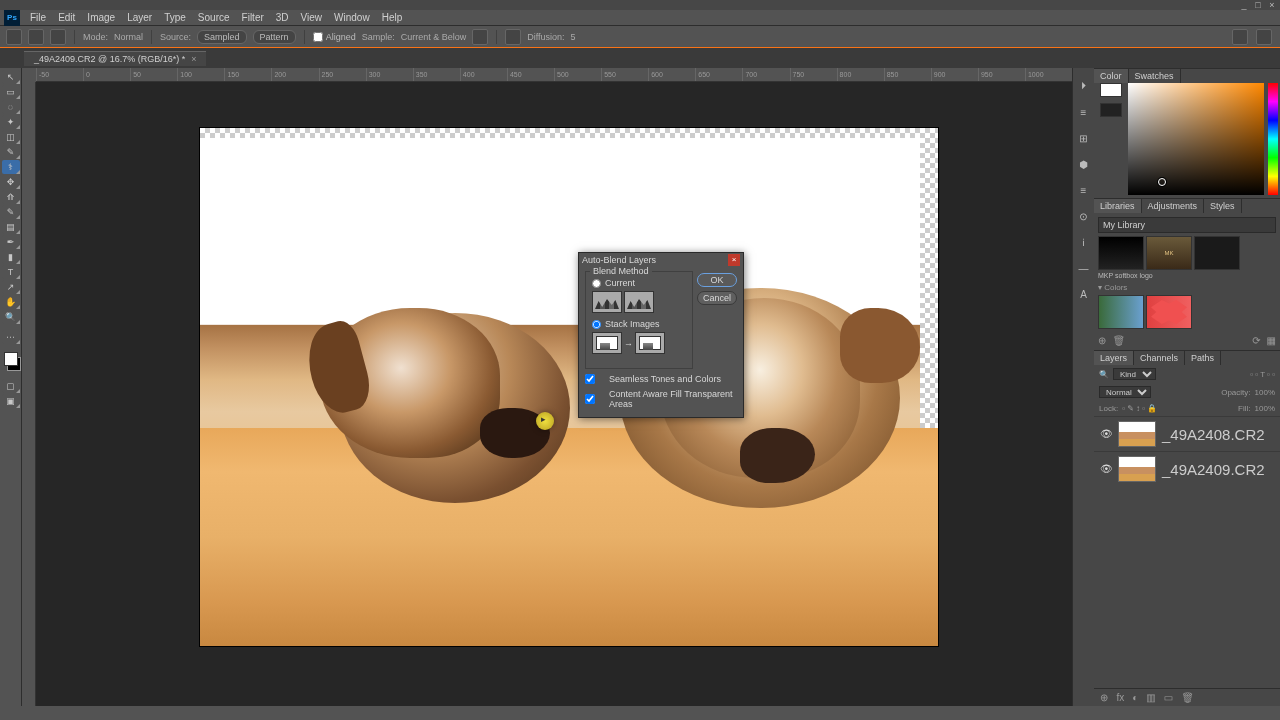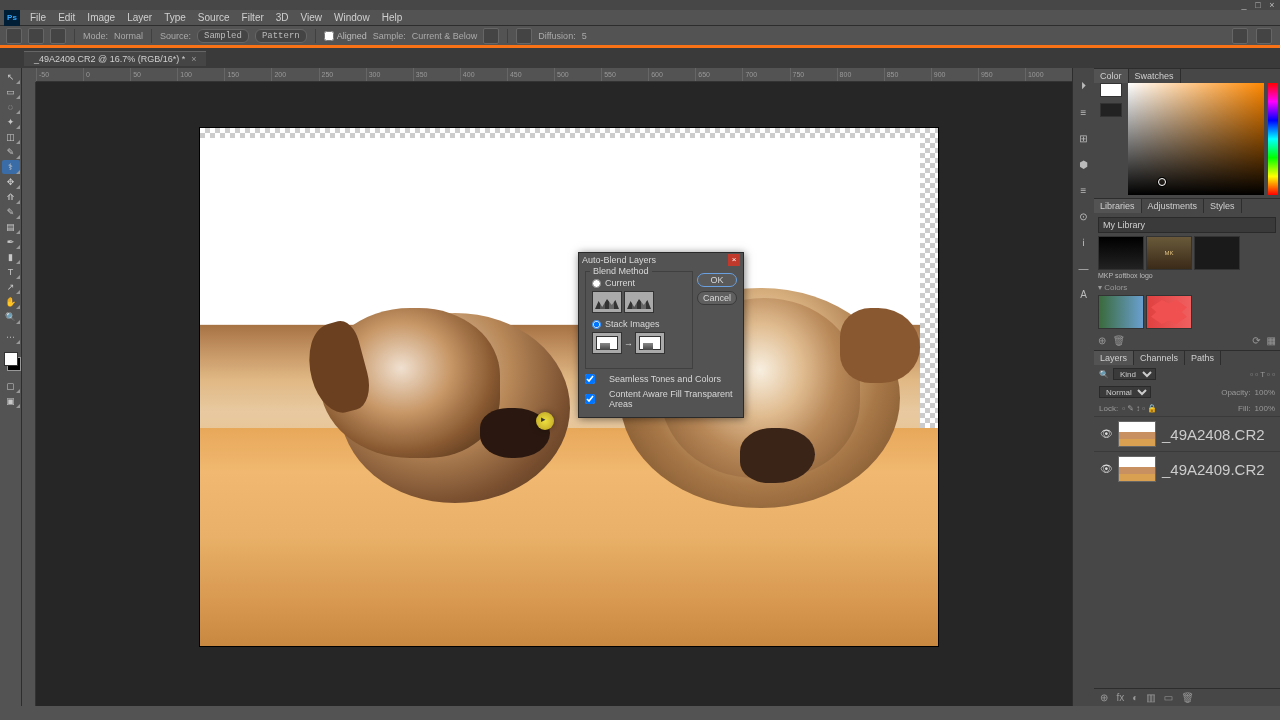--- a/index.html
+++ b/index.html
@@ -9,25 +9,25 @@
 .titlebar { height:10px; background:#474747; display:flex; justify-content:space-between; align-items:center; }
 .titlebar .right { display:flex; gap:2px; padding-right:2px; }
 .winbtn { width:12px; height:10px; background:#474747; color:#bbb; text-align:center; line-height:10px; font-size:9px; cursor:pointer; }
 
 
 .menubar { height:16px; background:#535353; display:flex; align-items:center; font-size:10px; color:#d0d0d0; border-bottom:1px solid #2d2d2d; }
 .menubar .ps { width:16px; height:16px; background:#001e36; color:#31a8ff; font-weight:bold; font-size:8px; text-align:center; line-height:16px; margin:0 4px; }
 .menubar span { padding:0 6px; cursor:pointer; }
 
 
-.optbar { height:22px; background:#535353; border-bottom:3px solid #f97316; display:flex; align-items:center; font-size:9px; color:#bbb; gap:6px; padding-left:6px; }
+.optbar { height:22px; background:#535353; border-bottom:1px solid #f97316; display:flex; align-items:center; font-size:9px; color:#bbb; gap:6px; padding-left:6px; }
 .optbar .icon { width:16px; height:16px; background:#444; border:1px solid #666; border-radius:2px; }
 .optbar .sep { width:1px; height:14px; background:#404040; margin:0 2px; }
 .optbar .lbl { color:#aaa; }
-.optbar .btn { background:#444; padding:1px 6px; border:1px solid #666; border-radius:6px; cursor:pointer;font-family:Liberation Mono, monospace; }
+.optbar .btn { background:#444; padding:1px 6px; border:1px solid #666; border-radius:6px; cursor:pointer; }
 .optbar .chk { display:inline-flex; align-items:center; gap:3px; }
 .optbar input[type=checkbox]{ width:10px; height:10px; }
 .optbar .right { margin-left:auto; display:flex; gap:8px; padding-right:8px; }
 
 
 .doctab { height:20px; background:#3a3a3a; display:flex; align-items:center; padding-left:24px; }
 .doctab .tab { background:#454545; padding:2px 10px; font-size:9px; color:#d0d0d0; border-top:1px solid #666; display:flex; gap:6px; align-items:center; }
 .doctab .x { color:#999; cursor:pointer; font-size:9px; }
 
 

